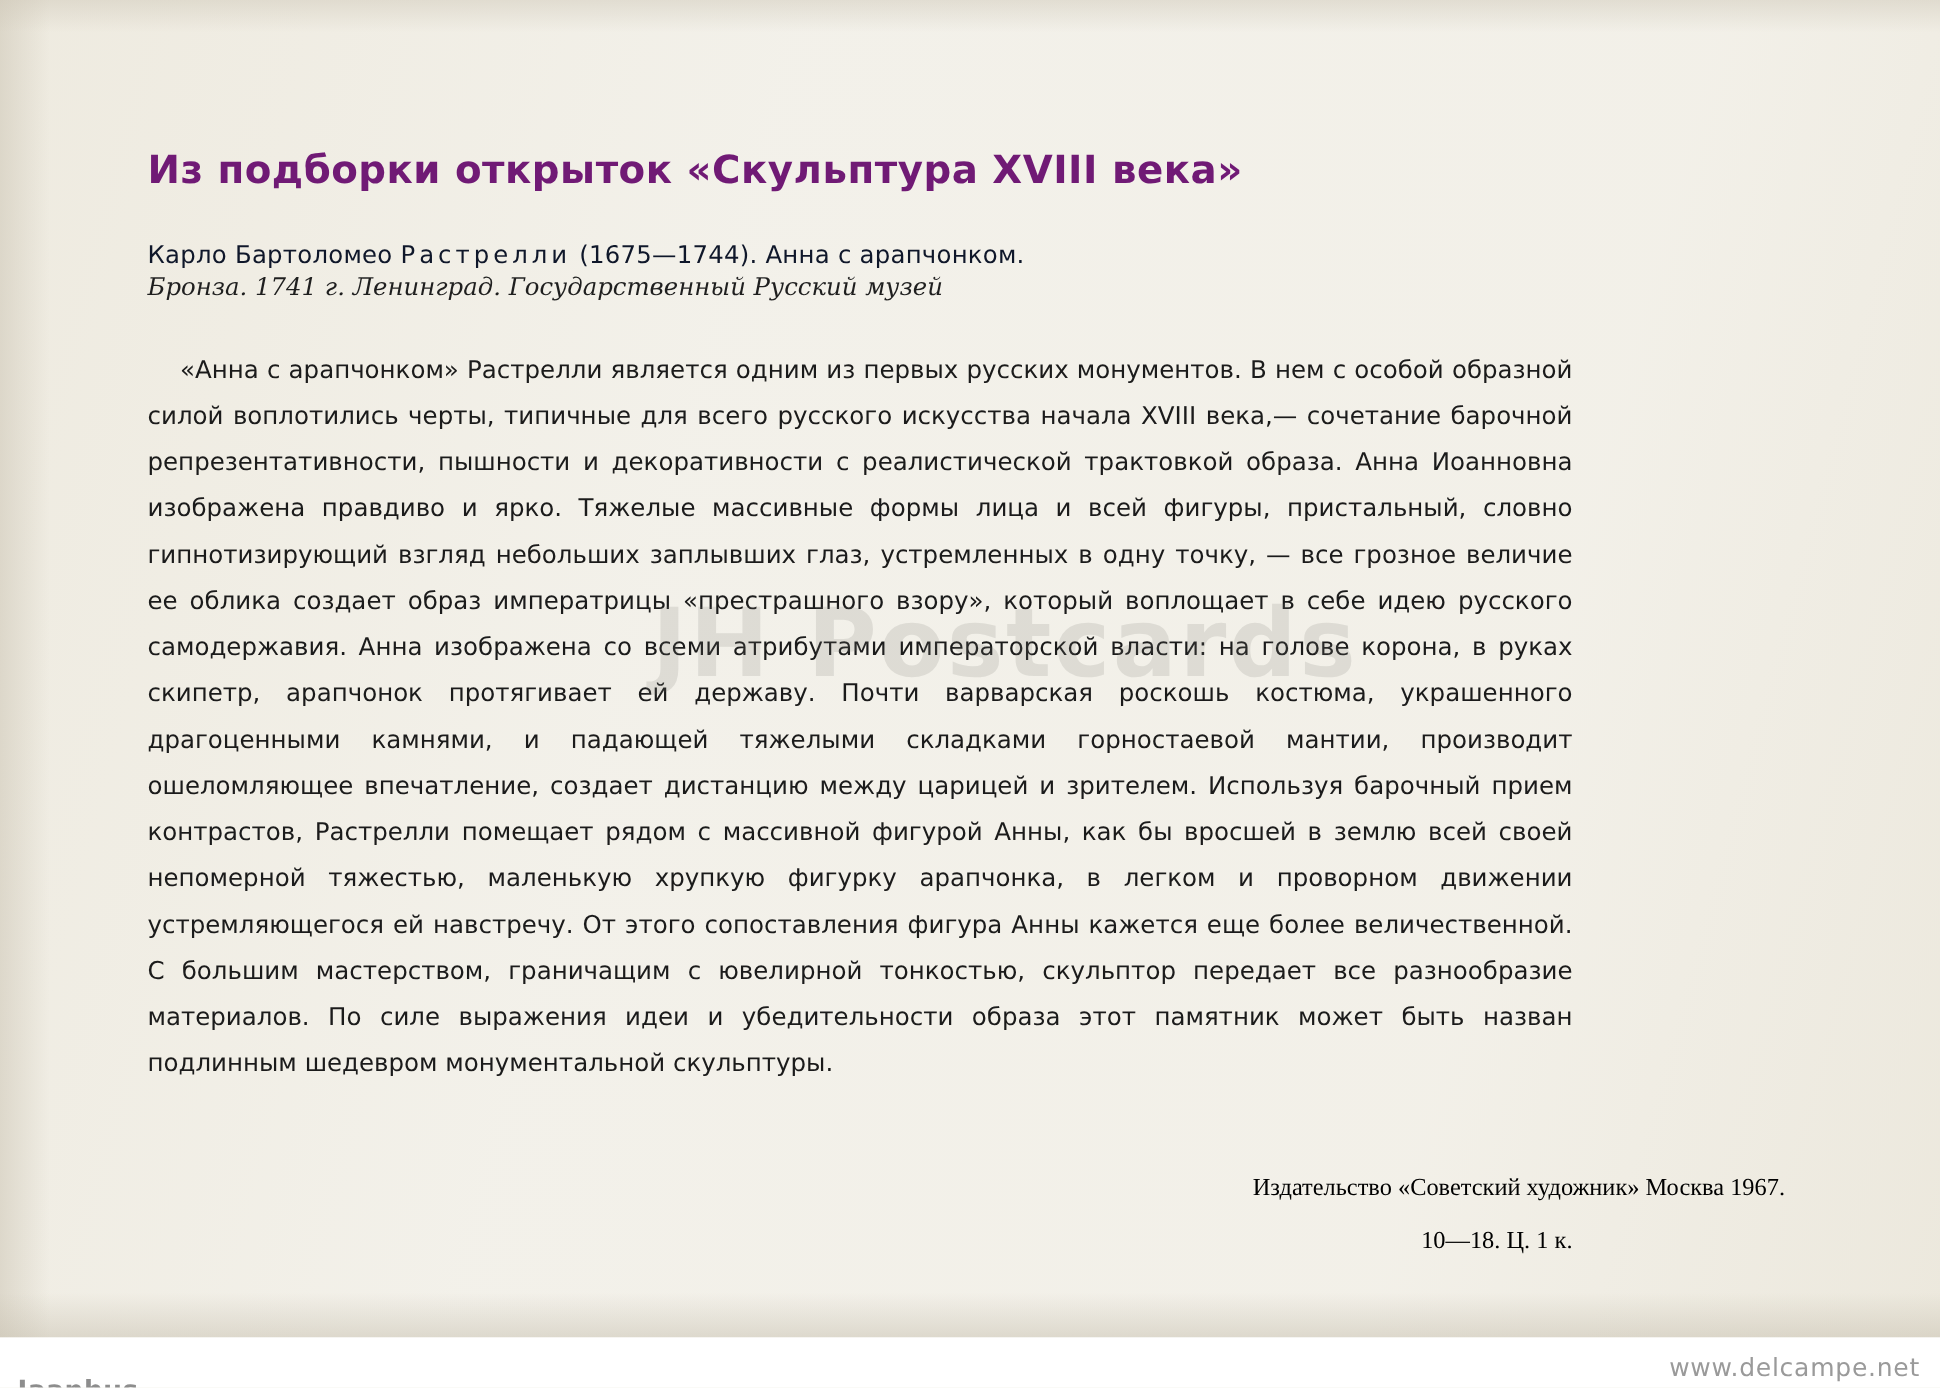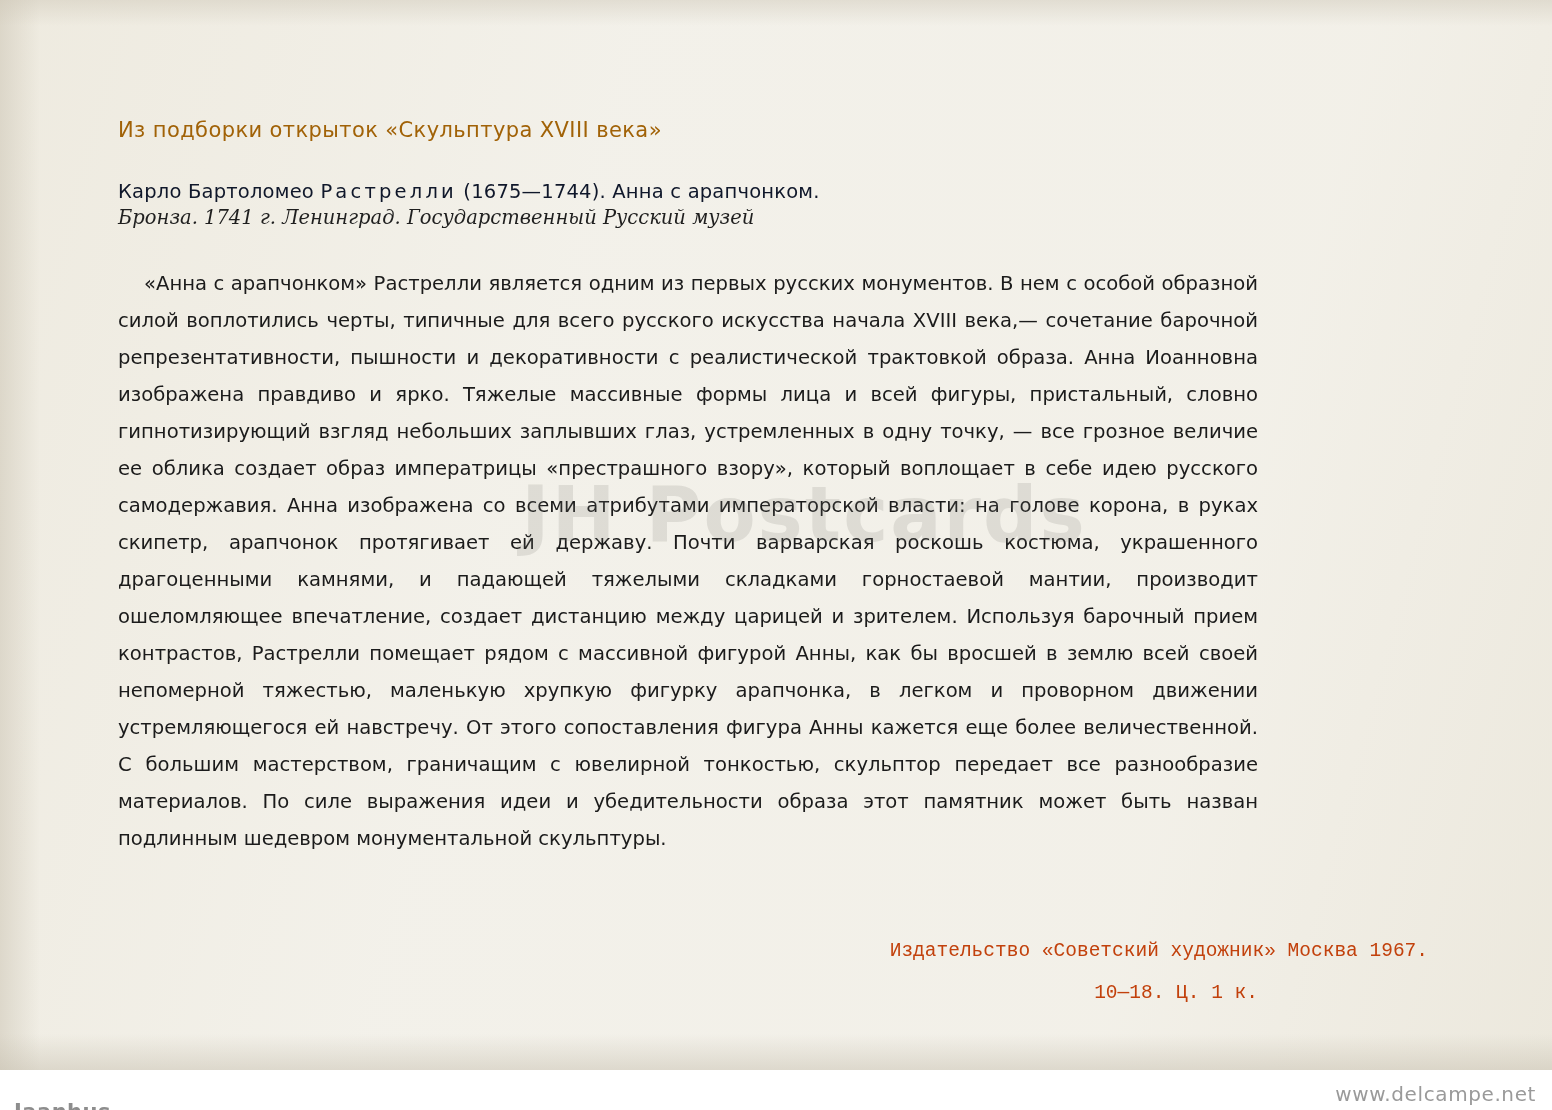--- a/index.html
+++ b/index.html
@@ -54,24 +54,24 @@
 
   .content {
     position: absolute;
     left: 118px;
     top: 118px;
     width: 1140px;
   }
 
   .doc-title {
     font-family: "DejaVu Sans", sans-serif;
-    font-weight: normal;
-    font-size: 21px;
+    font-weight: bold;
+    font-size: 31px;
     letter-spacing: 0.4px;
-    color: #a16207;
+    color: #701a75;
     margin: 0 0 38px 0;
   }
 
   .credit-line-1 {
     font-family: "DejaVu Sans", sans-serif;
     font-size: 19.5px;
     letter-spacing: 0.2px;
     color: #0f172a;
     margin: 0 0 3px 0;
   }
@@ -98,23 +98,23 @@
     display: inline-block;
     width: 26px;
   }
 
   .imprint {
     position: absolute;
     left: 118px;
     top: 940px;
     width: 1320px;
     text-align: center;
-    font-family: Liberation Mono, monospace;
+    font-family: Liberation Serif, serif;
     font-size: 19.5px;
-    color: #c2410c;
+    color: #000000;
   }
   .imprint .line-1 {
     display: block;
     text-align: right;
     padding-right: 10px;
   }
   .imprint .line-2 {
     display: block;
     text-align: right;
     padding-right: 180px;

